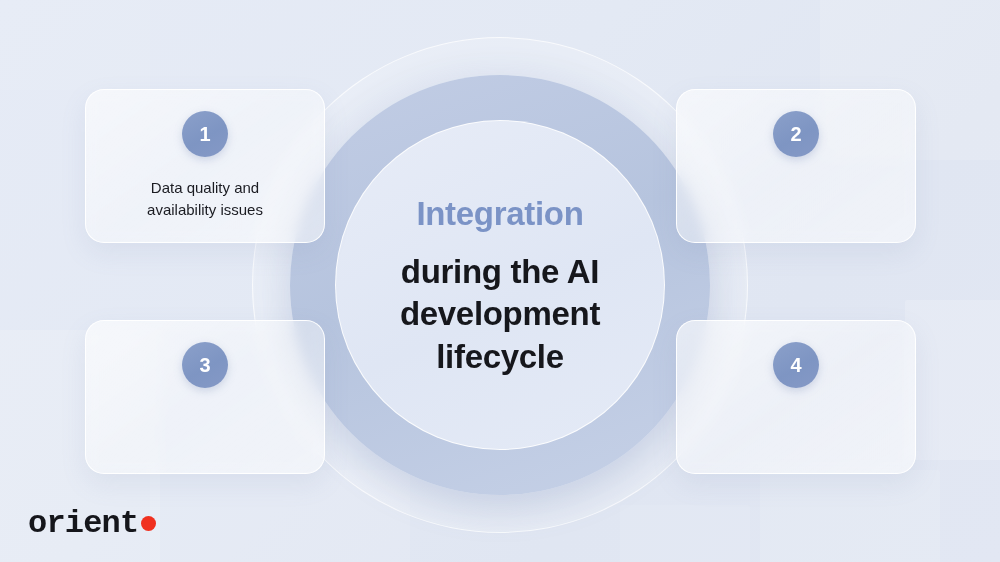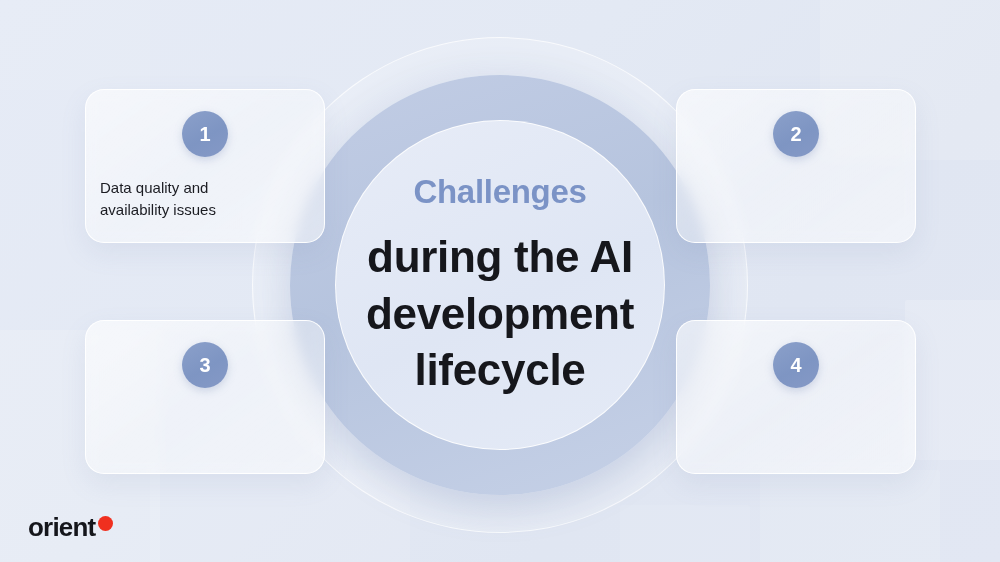--- a/index.html
+++ b/index.html
@@ -81,21 +81,21 @@
     letter-spacing: -0.3px;
   }
   .center-title .accent {
     display: block;
     font-size: 33px;
     font-weight: bold;
     color: #7b93c6;
   }
   .center-title .main {
     display: block;
-    font-size: 44px;
+    font-size: 33px;
     font-weight: bold;
     color: #16171c;
     margin-top: 16px;
   }
 
   
   .card {
     position: absolute;
     width: 240px;
     height: 154px;
@@ -128,39 +128,40 @@
     justify-content: center;
     box-shadow: 0 3px 8px rgba(110,130,175,0.28);
     flex: none;
   }
 
   .card-text {
     margin-top: 20px;
     font-size: 15px;
     line-height: 1.48;
     color: #1b1c22;
-    text-align: left;
+    text-align: center;
     width: 210px;
     white-space: pre-line;
   }
 
   
   .logo {
     position: absolute;
     left: 28px;
     bottom: 22px;
     display: flex;
     align-items: flex-end;
   }
   .logo-word {
-    font-size: 26px;
+    font-size: 32px;
     font-weight: bold;
     color: #15161b;
     letter-spacing: -0.8px;
     line-height: 1;
+    font-family: Liberation Mono, monospace;
   }
   .logo-dot {
     width: 15px;
     height: 15px;
     border-radius: 50%;
     background: #f0301f;
     margin-left: 3px;
     margin-bottom: 9px;
   }
 </style>
@@ -175,21 +176,21 @@
   <div class="bg-block bg-b4"></div>
   <div class="bg-block bg-b5"></div>
   <div class="bg-block bg-b6"></div>
   <div class="bg-block bg-b7"></div>
 
   <div class="ring ring-outer"></div>
   <div class="ring ring-band"></div>
   <div class="ring ring-inner"></div>
 
   <div class="center-title">
-    <span class="accent">Challenges</span>
+    <span class="accent">Integration</span>
     <span class="main" style="white-space:pre-line;">during the AI
 development
 lifecycle</span>
   </div>
 
   <div class="card card-1">
     <div class="num-badge">1</div>
     <div class="card-text">Data quality and
 availability issues</div>
   </div>

